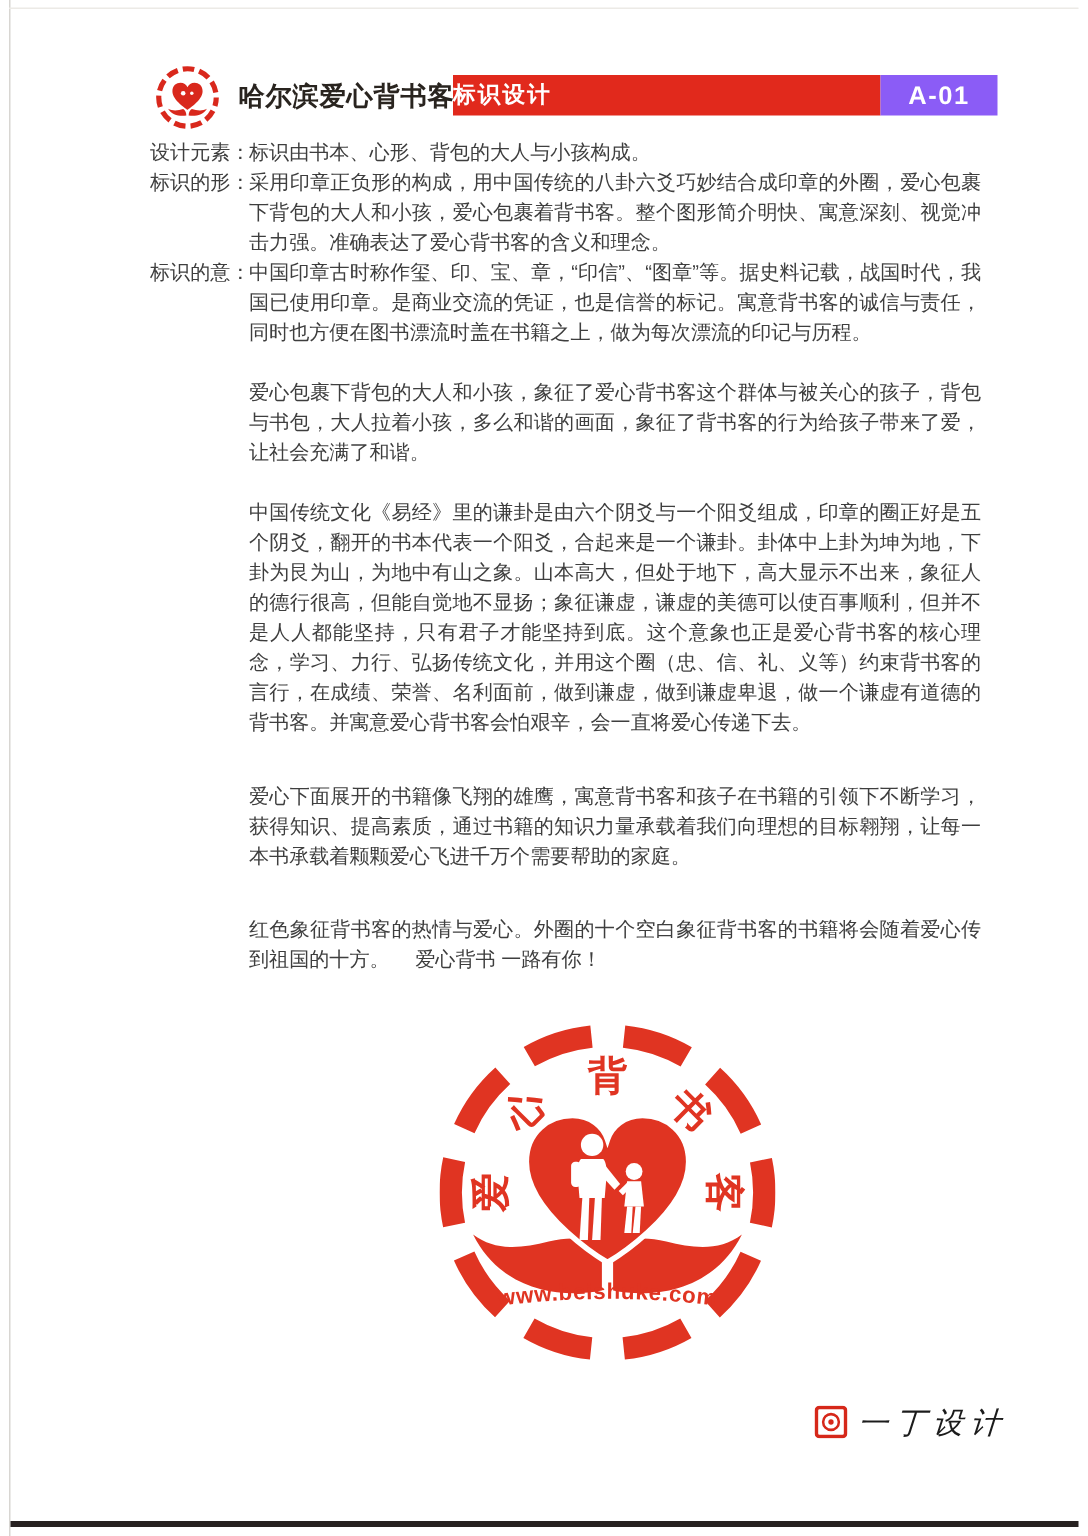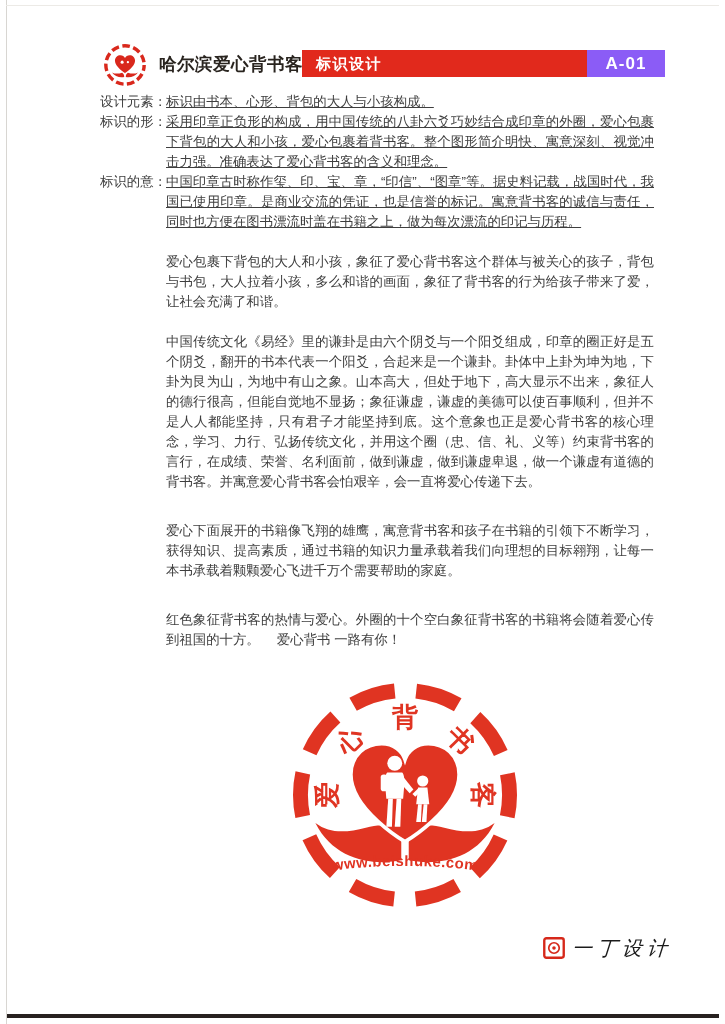--- a/index.html
+++ b/index.html
@@ -10,31 +10,31 @@
   
   .edge-left{position:absolute;left:6px;top:0;width:1px;height:1024px;background:#d8d6d2;}
   .edge-top{position:absolute;left:6px;top:5px;width:713px;height:1px;background:#eceae6;}
   .edge-bottom{position:absolute;left:7px;top:1014px;width:712px;height:4px;background:#272120;}
 
   
   .header-logo{position:absolute;left:102px;top:42px;width:46px;height:46px;}
   .brand{position:absolute;left:159px;top:52px;width:140px;height:24px;
          font-size:17.5px;font-weight:bold;color:#29241f;letter-spacing:.5px;white-space:nowrap;}
   .banner{position:absolute;left:302px;top:50px;width:285px;height:27px;background:#e1291c;
-          color:#ffffff;font-size:15px;font-weight:bold;line-height:27px;padding-left:14px;
+          color:#ffffff;font-size:15px;font-weight:bold;line-height:27px;
           box-sizing:border-box;letter-spacing:1.5px;}
   .code-box{position:absolute;left:587px;top:50px;width:78px;height:27px;background:#8b5cf6;
           color:#ffffff;font-size:17px;font-weight:bold;line-height:27px;text-align:center;
           letter-spacing:1px;}
 
   
   .textblock{position:absolute;left:100px;top:92px;width:554px;font-size:13.4px;line-height:20px;}
   .sec{display:flex;}
   .sec .lbl{width:66px;flex:0 0 66px;white-space:nowrap;}
-  .sec .txt{flex:1;text-align:justify;text-justify:inter-ideograph;text-decoration:underline;}
+  .sec .txt{flex:1;text-align:justify;text-justify:inter-ideograph;}
   .para{margin:20px 0 0 66px;text-align:justify;text-justify:inter-ideograph;}
   .para.gap-lg{margin-top:29px;}
 
   
   .logo-wrap{position:absolute;left:293px;top:683px;width:224px;height:224px;}
   .logo-wrap svg{display:block;width:100%;height:100%;}
 
   
   .footer{position:absolute;left:543px;top:934px;height:28px;display:flex;align-items:center;}
   .stamp{width:22px;height:22px;margin-right:7px;}

